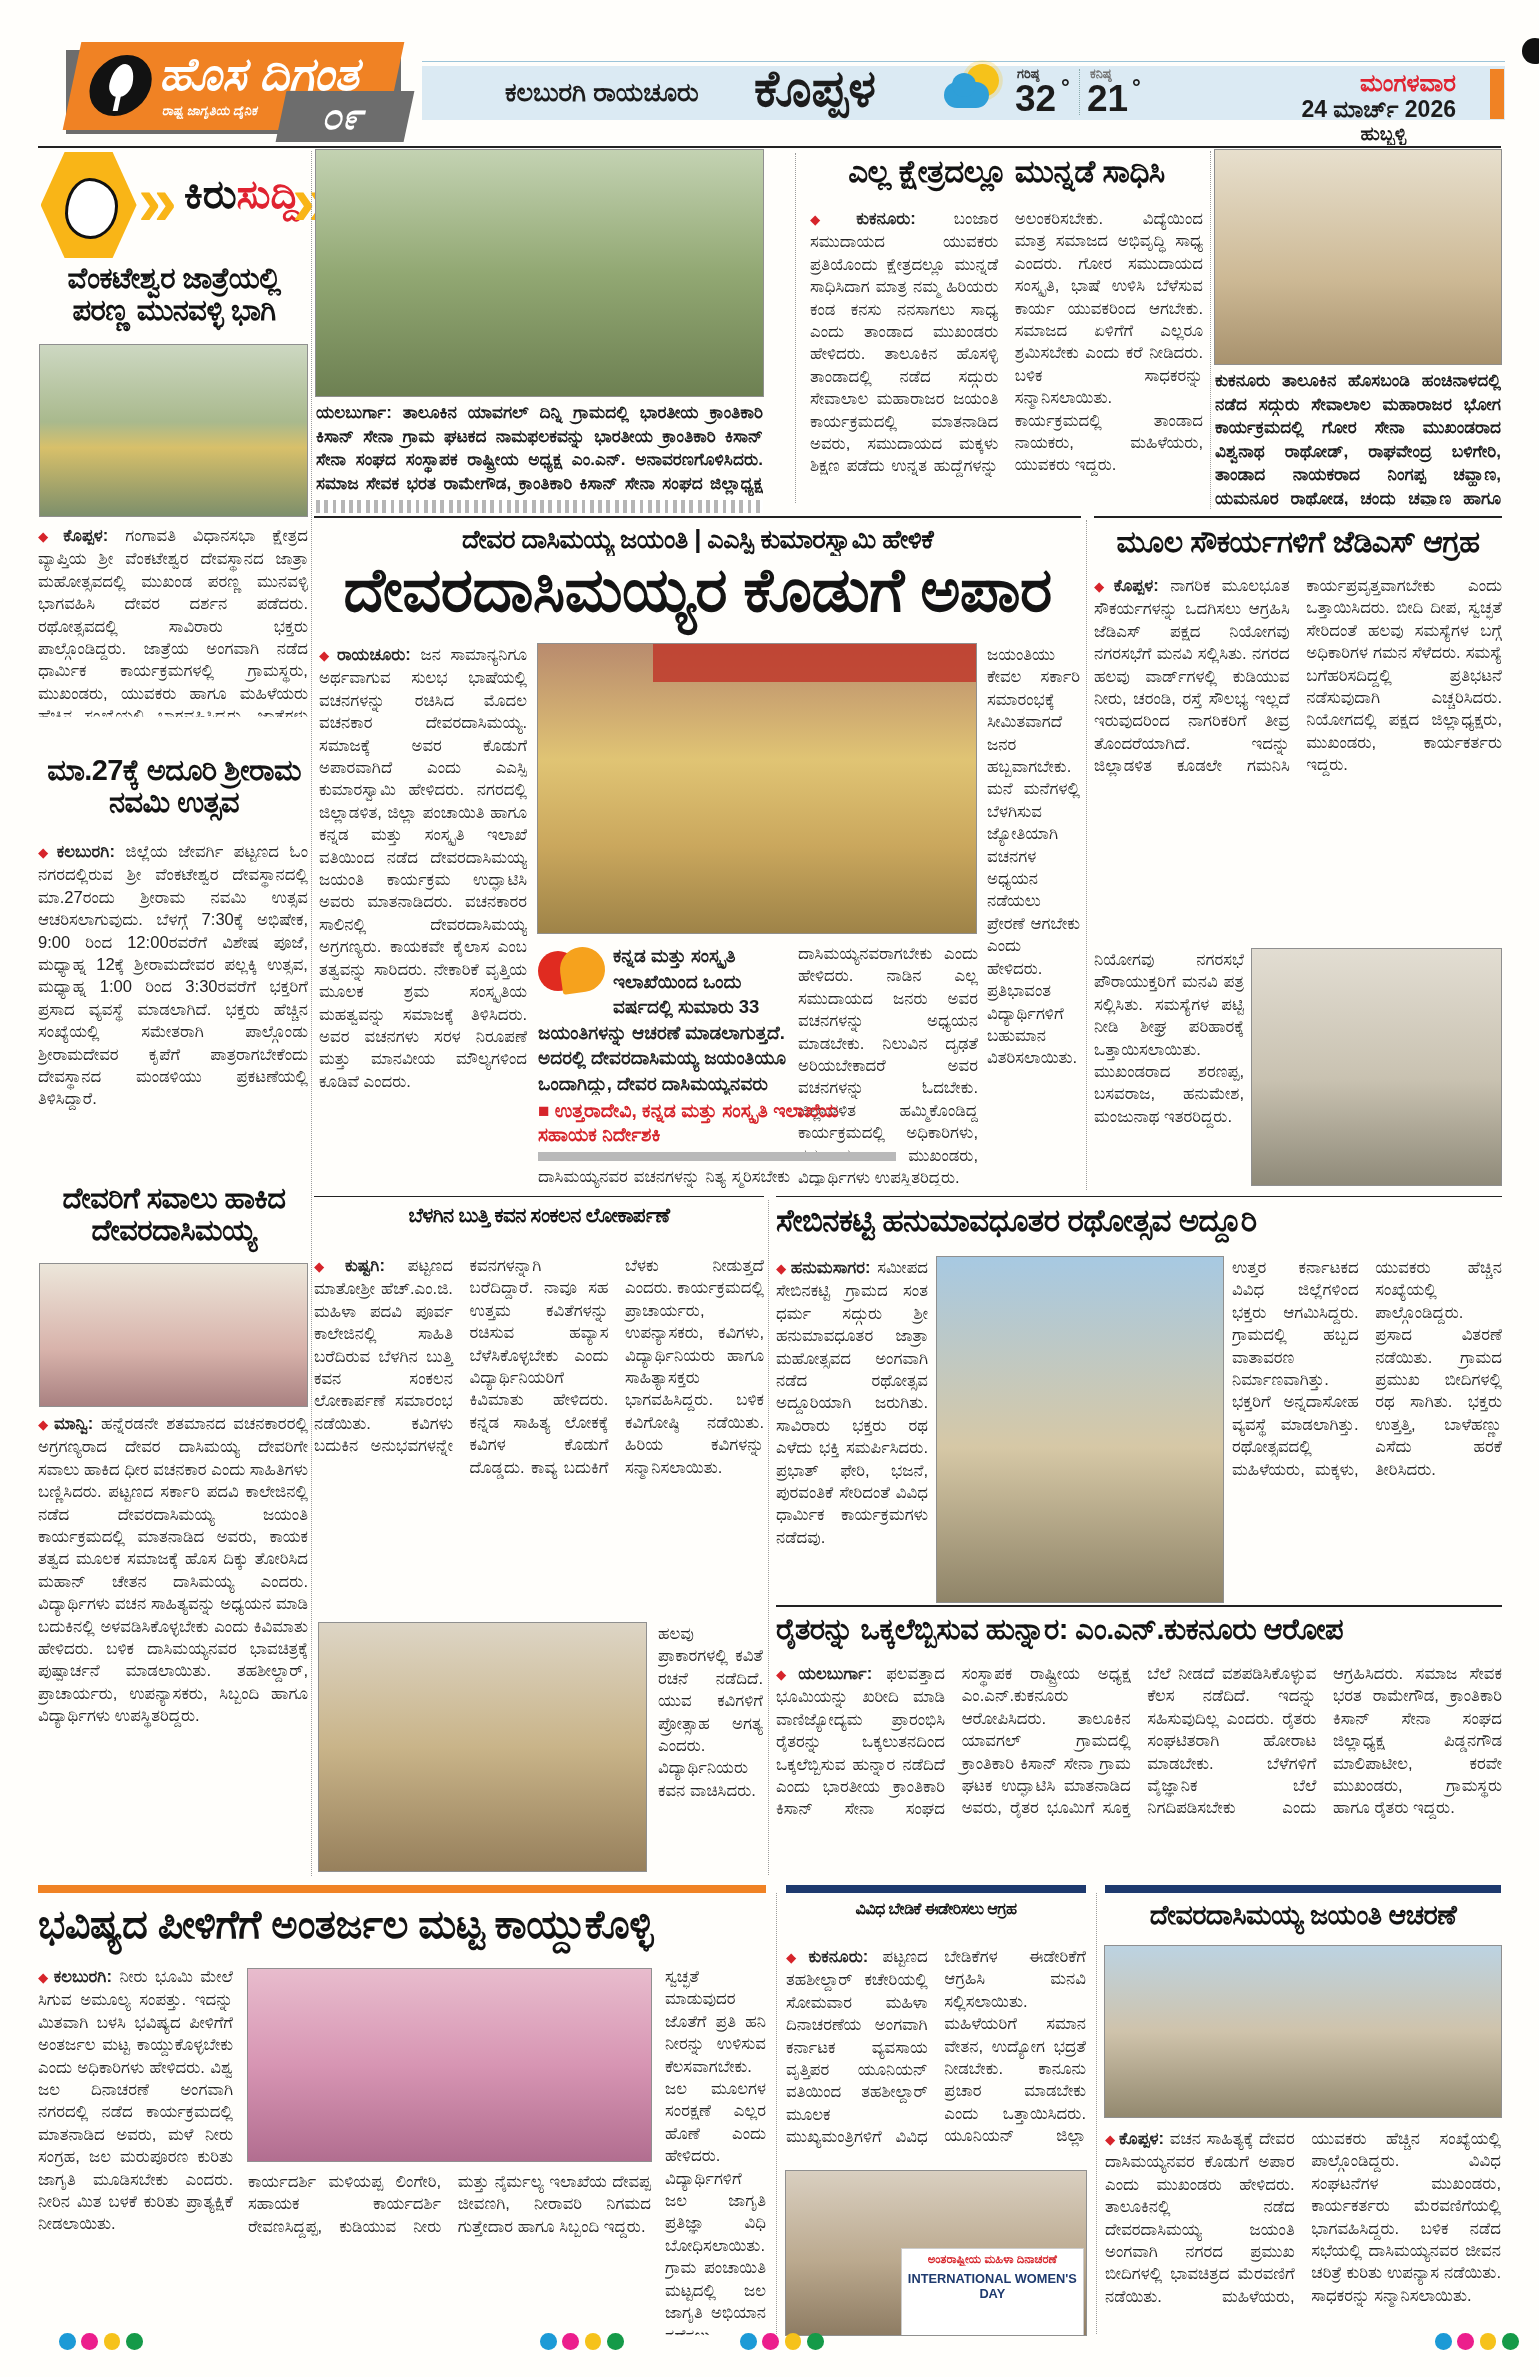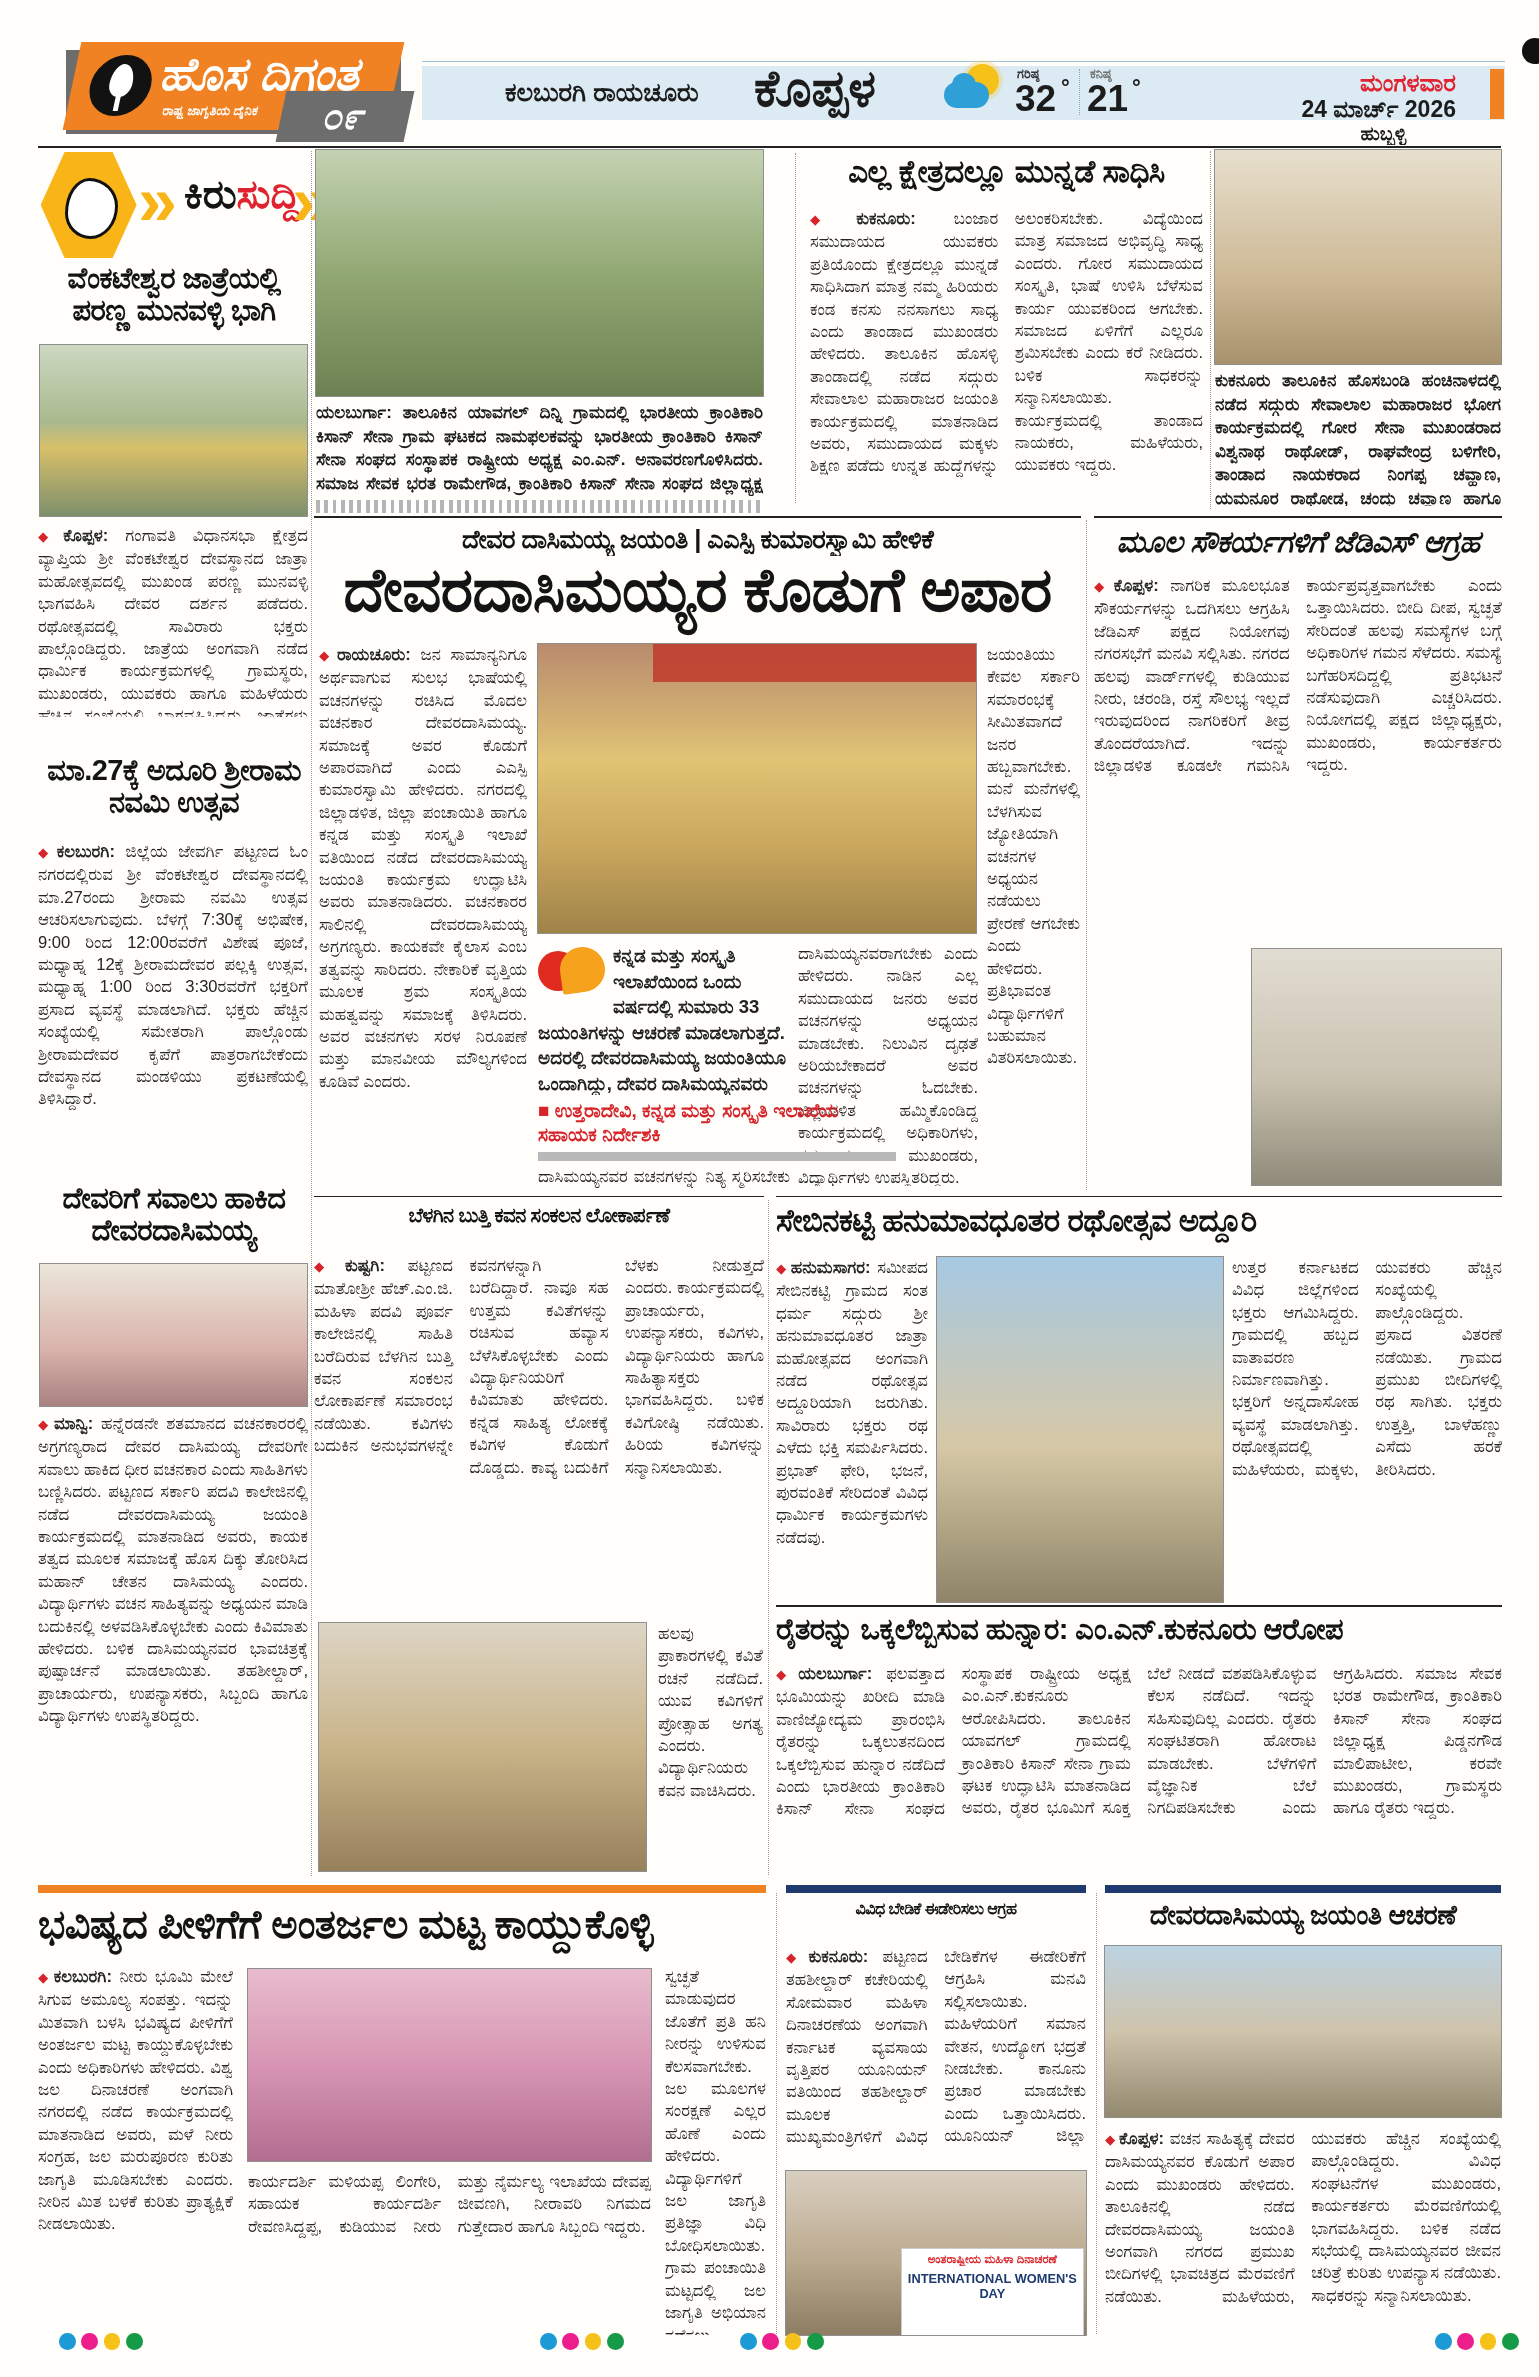--- a/index.html
+++ b/index.html
@@ -155,25 +155,26 @@
       <span>ಉತ್ತರಾದೇವಿ, ಕನ್ನಡ ಮತ್ತು ಸಂಸ್ಕೃತಿ ಇಲಾಖೆಯ ಸಹಾಯಕ ನಿರ್ದೇಶಕಿ</span>
     </div>
     <div class="abs" style="left:224px;top:636px;width:358px;height:9px;background:#b9b9b9;"></div>
     <div class="abs body-text" style="left:224px;top:650px;width:252px;height:23px;">ದಾಸಿಮಯ್ಯನವರ ವಚನಗಳನ್ನು ನಿತ್ಯ ಸ್ಮರಿಸಬೇಕು ಎಂದು ಹೇಳಿದರು.</div>
   </div>
 
   <div class="abs dotv" style="left:1086px;top:520px;height:670px;"></div>
 
   <div class="abs" style="left:1094px;top:516px;width:408px;height:675px;">
     <div class="abs rule" style="left:0;top:0;width:408px;height:1.9px;"></div>
-    <div class="abs hl center" style="left:0;top:9px;width:408px;height:40px;font-size:30px;white-space:nowrap;font-style:italic;">ಮೂಲ ಸೌಕರ್ಯಗಳಿಗೆ ಜೆಡಿಎಸ್ ಆಗ್ರಹ</div>
+    <div class="abs hl center" style="left:0;top:9px;width:408px;height:40px;font-size:30px;white-space:nowrap;">ಮೂಲ ಸೌಕರ್ಯಗಳಿಗೆ ಜೆಡಿಎಸ್ ಆಗ್ರಹ</div>
     <div class="abs body-text cols2" style="left:0;top:59px;width:408px;height:365px;">
       <span class="bullet">◆</span><span class="dateline">ಕೊಪ್ಪಳ:</span>
       <span>ನಾಗರಿಕ ಮೂಲಭೂತ ಸೌಕರ್ಯಗಳನ್ನು ಒದಗಿಸಲು ಆಗ್ರಹಿಸಿ ಜೆಡಿಎಸ್ ಪಕ್ಷದ ನಿಯೋಗವು ನಗರಸಭೆಗೆ ಮನವಿ ಸಲ್ಲಿಸಿತು. ನಗರದ ಹಲವು ವಾರ್ಡ್‌ಗಳಲ್ಲಿ ಕುಡಿಯುವ ನೀರು, ಚರಂಡಿ, ರಸ್ತೆ ಸೌಲಭ್ಯ ಇಲ್ಲದೆ ಇರುವುದರಿಂದ ನಾಗರಿಕರಿಗೆ ತೀವ್ರ ತೊಂದರೆಯಾಗಿದೆ. ಇದನ್ನು ಜಿಲ್ಲಾಡಳಿತ ಕೂಡಲೇ ಗಮನಿಸಿ ಕಾರ್ಯಪ್ರವೃತ್ತವಾಗಬೇಕು ಎಂದು ಒತ್ತಾಯಿಸಿದರು. ಬೀದಿ ದೀಪ, ಸ್ವಚ್ಛತೆ ಸೇರಿದಂತೆ ಹಲವು ಸಮಸ್ಯೆಗಳ ಬಗ್ಗೆ ಅಧಿಕಾರಿಗಳ ಗಮನ ಸೆಳೆದರು. ಸಮಸ್ಯೆ ಬಗೆಹರಿಸದಿದ್ದಲ್ಲಿ ಪ್ರತಿಭಟನೆ ನಡೆಸುವುದಾಗಿ ಎಚ್ಚರಿಸಿದರು. ನಿಯೋಗದಲ್ಲಿ ಪಕ್ಷದ ಜಿಲ್ಲಾಧ್ಯಕ್ಷರು, ಮುಖಂಡರು, ಕಾರ್ಯಕರ್ತರು ಇದ್ದರು.</span>
     </div>
+    <div class="abs body-text" style="left:0;top:433px;width:150px;height:236px;">ನಿಯೋಗವು ನಗರಸಭೆ ಪೌರಾಯುಕ್ತರಿಗೆ ಮನವಿ ಪತ್ರ ಸಲ್ಲಿಸಿತು. ಸಮಸ್ಯೆಗಳ ಪಟ್ಟಿ ನೀಡಿ ಶೀಘ್ರ ಪರಿಹಾರಕ್ಕೆ ಒತ್ತಾಯಿಸಲಾಯಿತು. ಮುಖಂಡರಾದ ಶರಣಪ್ಪ, ಬಸವರಾಜ, ಹನುಮೇಶ, ಮಂಜುನಾಥ ಇತರರಿದ್ದರು.</div>
     <div class="abs photo ph-walk" style="left:158px;top:433px;width:249px;height:236px;"></div>
   </div>
 
   <div class="abs" style="left:314px;top:1196px;width:450px;height:679px;">
     <div class="abs rule" style="left:0;top:0;width:450px;height:1.3px;"></div>
     <div class="abs hl center" style="left:0;top:7.7px;width:450px;height:41px;font-size:20px;white-space:nowrap;">ಬೆಳಗಿನ ಬುತ್ತಿ ಕವನ ಸಂಕಲನ ಲೋಕಾರ್ಪಣೆ</div>
     <div class="abs body-text cols3" style="left:0;top:59px;width:450px;height:358px;">
       <span class="bullet">◆</span><span class="dateline">ಕುಷ್ಟಗಿ:</span>
       <span>ಪಟ್ಟಣದ ಮಾತೋಶ್ರೀ ಹೆಚ್.ಎಂ.ಜಿ. ಮಹಿಳಾ ಪದವಿ ಪೂರ್ವ ಕಾಲೇಜಿನಲ್ಲಿ ಸಾಹಿತಿ ಬರೆದಿರುವ ಬೆಳಗಿನ ಬುತ್ತಿ ಕವನ ಸಂಕಲನ ಲೋಕಾರ್ಪಣೆ ಸಮಾರಂಭ ನಡೆಯಿತು. ಕವಿಗಳು ಬದುಕಿನ ಅನುಭವಗಳನ್ನೇ ಕವನಗಳನ್ನಾಗಿ ಬರೆದಿದ್ದಾರೆ. ನಾವೂ ಸಹ ಉತ್ತಮ ಕವಿತೆಗಳನ್ನು ರಚಿಸುವ ಹವ್ಯಾಸ ಬೆಳೆಸಿಕೊಳ್ಳಬೇಕು ಎಂದು ವಿದ್ಯಾರ್ಥಿನಿಯರಿಗೆ ಕಿವಿಮಾತು ಹೇಳಿದರು. ಕನ್ನಡ ಸಾಹಿತ್ಯ ಲೋಕಕ್ಕೆ ಕವಿಗಳ ಕೊಡುಗೆ ದೊಡ್ಡದು. ಕಾವ್ಯ ಬದುಕಿಗೆ ಬೆಳಕು ನೀಡುತ್ತದೆ ಎಂದರು. ಕಾರ್ಯಕ್ರಮದಲ್ಲಿ ಪ್ರಾಚಾರ್ಯರು, ಉಪನ್ಯಾಸಕರು, ಕವಿಗಳು, ವಿದ್ಯಾರ್ಥಿನಿಯರು ಹಾಗೂ ಸಾಹಿತ್ಯಾಸಕ್ತರು ಭಾಗವಹಿಸಿದ್ದರು. ಬಳಿಕ ಕವಿಗೋಷ್ಠಿ ನಡೆಯಿತು. ಹಿರಿಯ ಕವಿಗಳನ್ನು ಸನ್ಮಾನಿಸಲಾಯಿತು.</span>
     </div>

